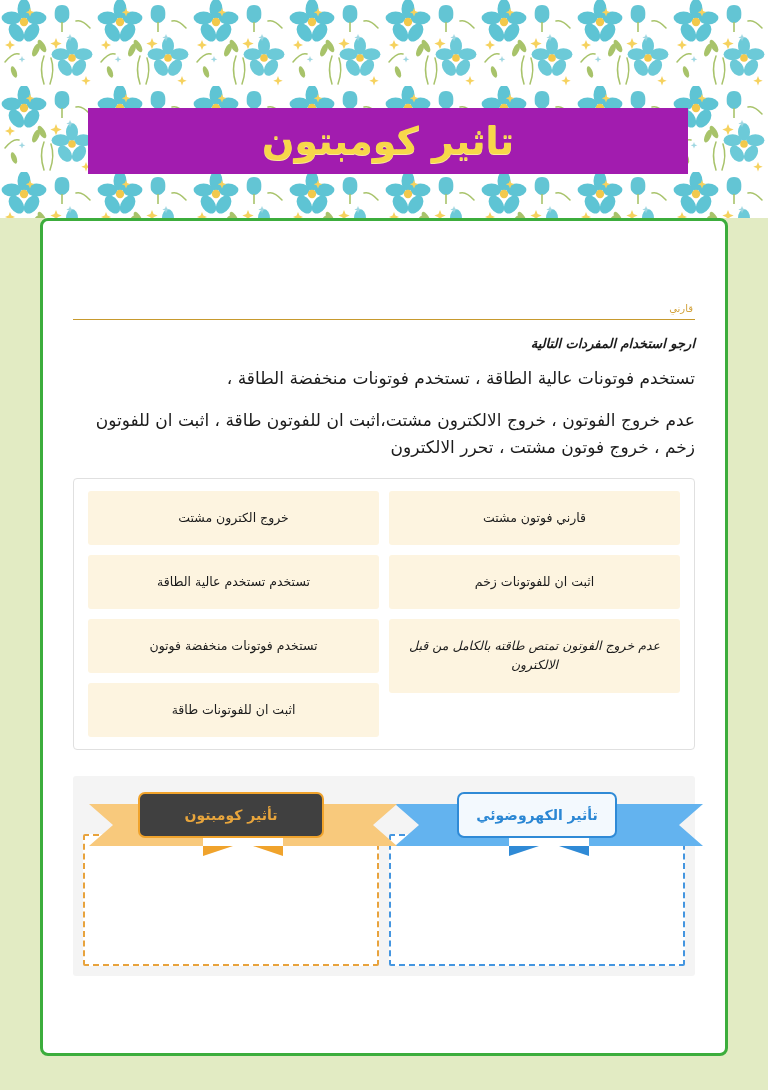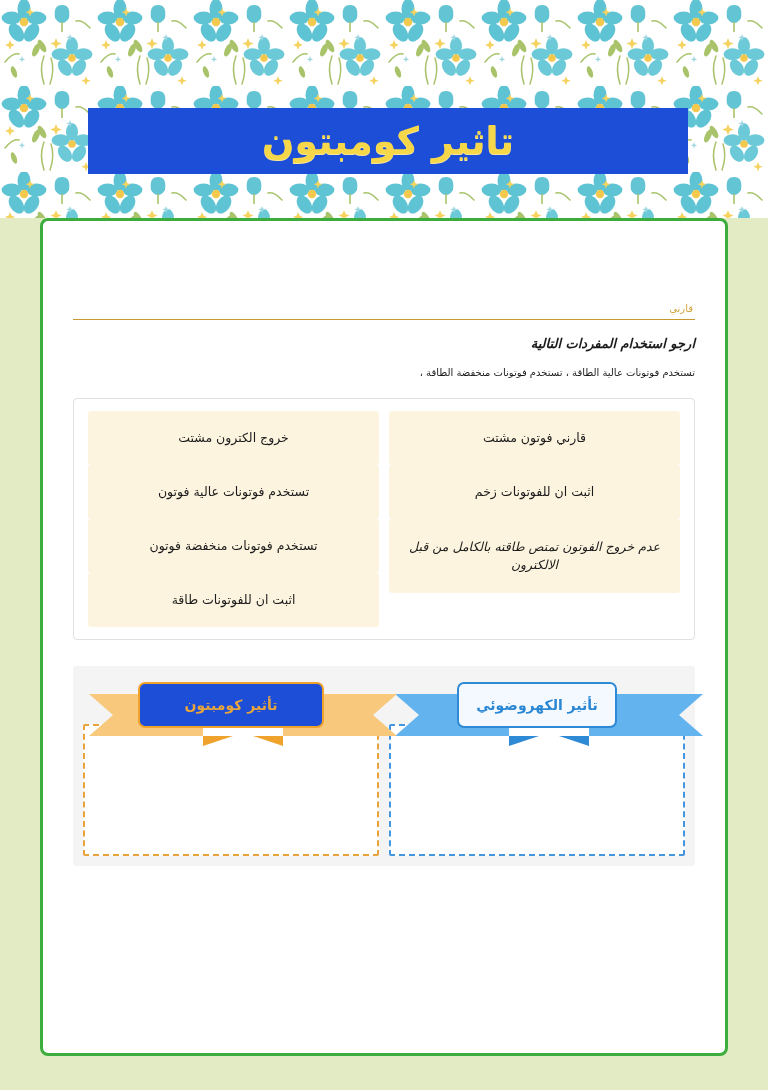--- a/index.html
+++ b/index.html
@@ -22,21 +22,21 @@
     width: 768px; height: 218px;
     background: #ffffff;
     overflow: hidden;
   }
   .floral-band svg { display: block; }
 
   .title-plate {
     position: absolute;
     top: 108px; left: 88px;
     width: 600px; height: 66px;
-    background: #1d4ed8;
+    background: #a21caf;
     z-index: 5;
     display: flex;
     align-items: center;
     justify-content: center;
   }
   .title-text {
     font-size: 38px;
     font-weight: 700;
     color: #f7d74a;
     letter-spacing: 1px;
@@ -85,21 +85,21 @@
   }
   .instr-heading {
     font-size: 13px;
     font-weight: 700;
     font-style: italic;
     color: #1b1b1b;
     margin: 16px 0 12px 0;
     line-height: 1.3;
   }
   .instr-line {
-    font-size: 10px;
+    font-size: 17px;
     color: #1b1b1b;
     margin: 0 0 16px 0;
     line-height: 1.55;
   }
   .instr-line.wrap { margin-bottom: 0; }
 
   
   .wordbank {
     margin-top: 18px;
     border: 1px solid #e0e0e0;
@@ -108,20 +108,21 @@
     padding: 12px 14px;
     display: flex;
     flex-direction: row;
     gap: 10px;
     direction: rtl;
   }
   .wb-col {
     flex: 1 1 50%;
     display: flex;
     flex-direction: column;
+    gap: 10px;
   }
   .wb-tile {
     background: #fdf4e0;
     border-radius: 3px;
     min-height: 54px;
     display: flex;
     align-items: center;
     justify-content: center;
     text-align: center;
     padding: 8px 12px;
@@ -166,21 +167,21 @@
     z-index: 3;
   }
   .ribbon svg { position: absolute; top: 0; left: 0; }
   .ribbon-label {
     position: absolute;
     top: 6px;
     left: 50%;
     transform: translateX(-50%);
     width: 186px;
     height: 46px;
-    background: #1d4ed8;
+    background: #404040;
     border: 2px solid #f0a32c;
     border-radius: 7px;
     display: flex;
     align-items: center;
     justify-content: center;
     direction: rtl;
     z-index: 4;
   }
   .dz-col.blue .ribbon-label {
     background: #f3f9fe;
@@ -266,31 +267,32 @@
 
 <div class="sheet">
   <div class="sheet-inner">
 
     <div class="task-label">قارني</div>
     <div class="gold-rule"></div>
 
     <div class="instructions">
       <p class="instr-heading">ارجو استخدام المفردات التالية</p>
       <p class="instr-line">تستخدم فوتونات عالية الطاقة ، تستخدم فوتونات منخفضة الطاقة ،</p>
+      <p class="instr-line wrap">عدم خروج الفوتون ، خروج الالكترون مشتت،اثبت ان للفوتون طاقة ، اثبت ان للفوتون زخم  ، خروج فوتون مشتت ، تحرر الالكترون</p>
     </div>
 
     <div class="wordbank">
       <div class="wb-col">
         <div class="wb-tile">قارني فوتون مشتت</div>
         <div class="wb-tile">اثبت ان للفوتونات زخم</div>
         <div class="wb-tile tall">عدم خروج الفوتون تمتص طاقته بالكامل من قبل الالكترون</div>
       </div>
       <div class="wb-col">
         <div class="wb-tile">خروج الكترون مشتت</div>
-        <div class="wb-tile">تستخدم فوتونات عالية فوتون</div>
+        <div class="wb-tile">تستخدم تستخدم عالية الطاقة</div>
         <div class="wb-tile">تستخدم فوتونات منخفضة فوتون</div>
         <div class="wb-tile">اثبت ان للفوتونات طاقة</div>
       </div>
     </div>
 
     <div class="dropzones">
 
       <div class="dz-col blue">
         <div class="ribbon">
           <svg width="320" height="70" viewBox="0 0 320 70" preserveAspectRatio="none">

